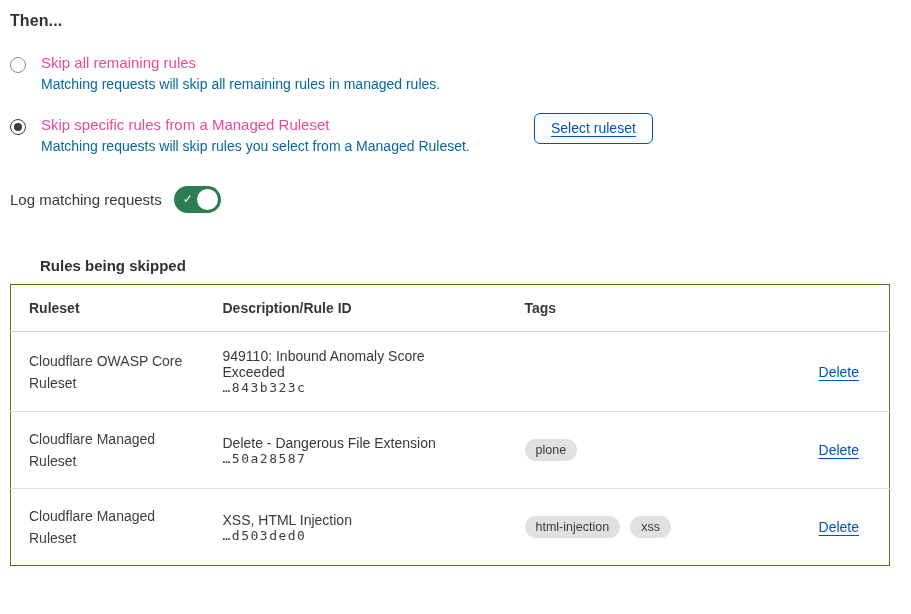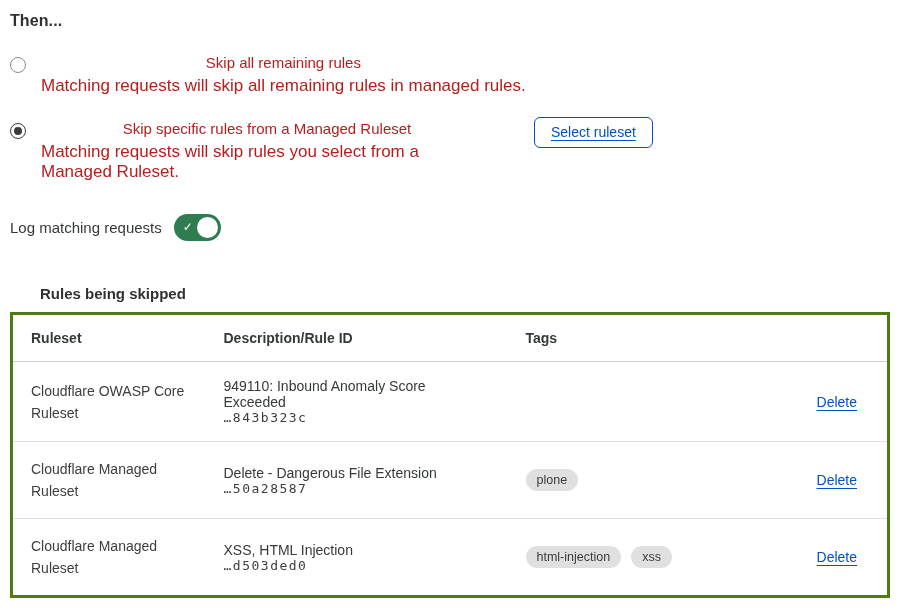--- a/index.html
+++ b/index.html
@@ -20,22 +20,22 @@
   .option { display: flex; gap: 15px; margin-top: 24px; align-items: flex-start; }
   .radio {
     width: 16px; height: 16px; border-radius: 50%;
     border: 1px solid #8c8c8c; background: #fff; flex: 0 0 16px;
     margin-top: 3px; position: relative; cursor: pointer;
   }
   .radio.selected { border-color: #3b3b3b; }
   .radio.selected::after {
     content: ""; position: absolute; inset: 3px; border-radius: 50%; background: #3b3b3b;
   }
-  .option-label { font-size: 15px; color: #b91c1c; text-align: center; }
-  .option-desc { font-size: 17px; color: #b91c1c; margin-top: 5px; }
+  .option-label { font-size: 15px; color: #ec4899; }
+  .option-desc { font-size: 14px; color: #0369a1; margin-top: 5px; }
   .option-row { display: flex; align-items: flex-start; }
   .option-text { width: 452px; }
 
   .btn-outline {
     margin-left: 26px; margin-top: -3px;
     border: 1px solid #0051c3; background: #fff; border-radius: 6px;
     padding: 6px 16px 7px; cursor: pointer;
     font-family: "Liberation Sans", sans-serif;
     font-size: 14px; color: #0051c3; text-decoration: underline;
     text-underline-offset: 3px;
@@ -54,21 +54,21 @@
   .toggle .knob {
     position: absolute; right: 3px; top: 3px; width: 21px; height: 21px;
     border-radius: 50%; background: #fff;
   }
   .toggle-desc { font-size: 13.5px; color: #4f4f4f; margin-top: 8px; }
 
   
   .table-heading { margin-top: 44px; font-size: 15px; font-weight: 700; color: #313131; margin-left: 30px; }
   table.rules {
     margin-top: 10px; width: 880px; border-collapse: collapse; table-layout: fixed;
-    border: 3px solid #4d7c0f; background: #fff;
+    border: 1px solid #4d7c0f; background: #fff;
   }
   table.rules th {
     text-align: left; font-size: 14px; font-weight: 600; color: #36393a;
     padding: 15px 18px; border-bottom: 1px solid #cfcfcf;
   }
   table.rules td {
     padding: 16px 18px; vertical-align: middle;
     font-size: 14px; color: #3d3d3d;
     border-top: 1px solid #dedede;
   }

